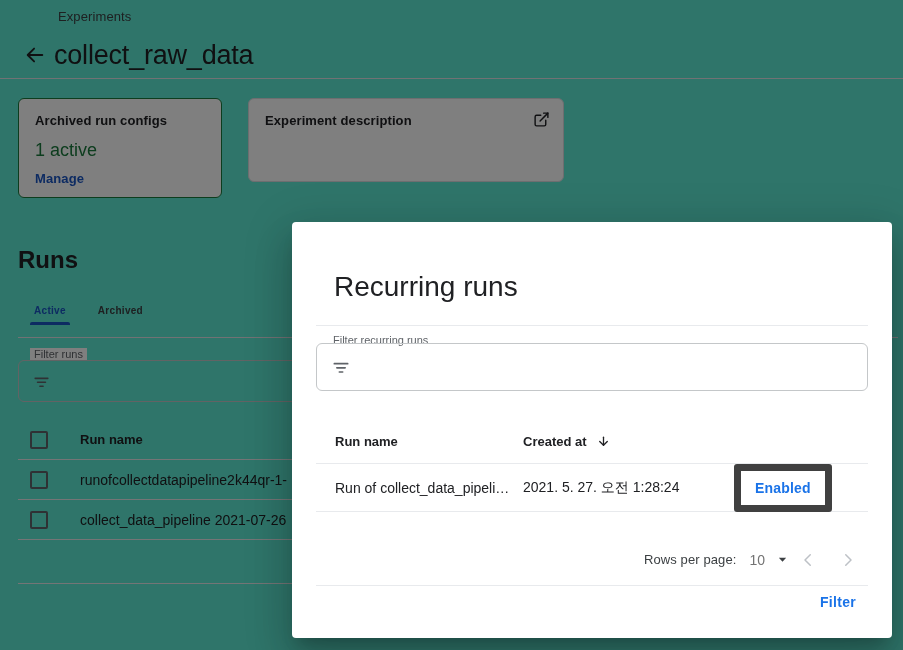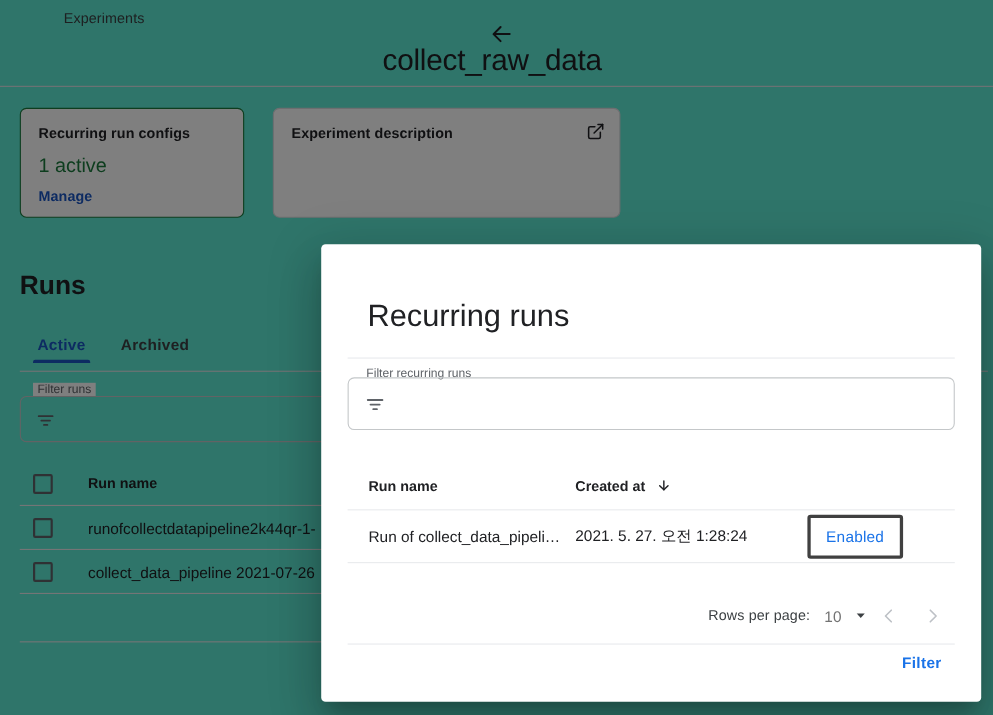--- a/index.html
+++ b/index.html
@@ -30,25 +30,24 @@
     position: absolute;
     left: 58px;
     top: 9px;
     font-size: 13px;
     color: #3c4043;
     letter-spacing: 0.1px;
   }
 
   .titlebar {
     position: absolute;
-    left: 0; top: 20px;
+    left: 0; top: 32px;
     width: 895px; height: 46px;
     display: flex;
     align-items: center;
-    flex-direction: column;
   }
   .back-arrow {
     width: 38px;
     margin-left: 16px;
     display: flex;
     align-items: center;
     justify-content: center;
     color: #202124;
   }
   .page-title {
@@ -71,21 +70,21 @@
     border-radius: 6px;
     background: #ffffff;
     padding: 14px 16px 0 16px;
     position: relative;
   }
   .card.recurring {
     width: 204px; height: 100px;
     border: 1px solid #1a7a3c;
   }
   .card.description {
-    width: 316px; height: 100px;
+    width: 316px; height: 84px;
     border: 1px solid #dadce0;
   }
   .card-title {
     font-size: 13px;
     font-weight: 700;
     color: #202124;
     letter-spacing: 0.1px;
   }
   .card-metric {
     margin-top: 12px;
@@ -119,21 +118,21 @@
     font-weight: 700;
   }
   .tabs {
     position: absolute;
     left: 18px; top: 305px;
     width: 880px; height: 32px;
     display: flex;
     align-items: flex-start;
   }
   .tab {
-    font-size: 14px;
+    font-size: 10px;
     font-weight: 700;
     color: #3c4043;
     letter-spacing: 0.3px;
     padding: 0 16px 9px 16px;
     position: relative;
   }
   .tab.active { color: #1a56c4; }
   .tab.active::after {
     content: "";
     position: absolute;
@@ -266,25 +265,25 @@
     border-bottom: 1px solid #e8eaed;
     font-size: 14px;
     color: #202124;
   }
   .col-name { width: 207px; padding-left: 19px; overflow: hidden; white-space: nowrap; }
   .col-created { width: 211px; }
   .col-status { flex: 1; }
   .sort-arrow { margin-left: 7px; display: inline-block; vertical-align: -2px; }
   .enabled-btn {
     display: inline-block;
-    border: 3px solid #404040;
+    border: 7px solid #404040;
     border-radius: 3px;
     padding: 9px 14px;
     font-size: 14px;
-    font-weight: 400;
+    font-weight: 700;
     color: #1a73e8;
     letter-spacing: 0.2px;
     background: #fff;
   }
 
   
   .paginator {
     position: absolute;
     left: 24px; top: 312px;
     width: 552px; height: 52px;
@@ -330,21 +329,21 @@
           <polyline points="11 19 4 12 11 5"></polyline>
         </svg>
       </span>
       <span class="page-title">collect_raw_data</span>
     </div>
     <div class="header-rule"></div>
 
     <div class="cards">
 
       <div class="card recurring">
-        <div class="card-title">Recurring run configs</div>
+        <div class="card-title">Archived run configs</div>
         <div class="card-metric">1 active</div>
         <div class="card-link">Manage</div>
       </div>
 
       <div class="card description">
         <div class="card-title">Experiment description</div>
         <span class="ext-icon ic">
           <svg width="17" height="17" viewBox="0 0 24 24" fill="none" stroke="currentColor" stroke-width="2" stroke-linecap="round" stroke-linejoin="round">
             <path d="M18 13v6a2 2 0 0 1-2 2H5a2 2 0 0 1-2-2V8a2 2 0 0 1 2-2h6"></path>
             <polyline points="15 3 21 3 21 9"></polyline>

